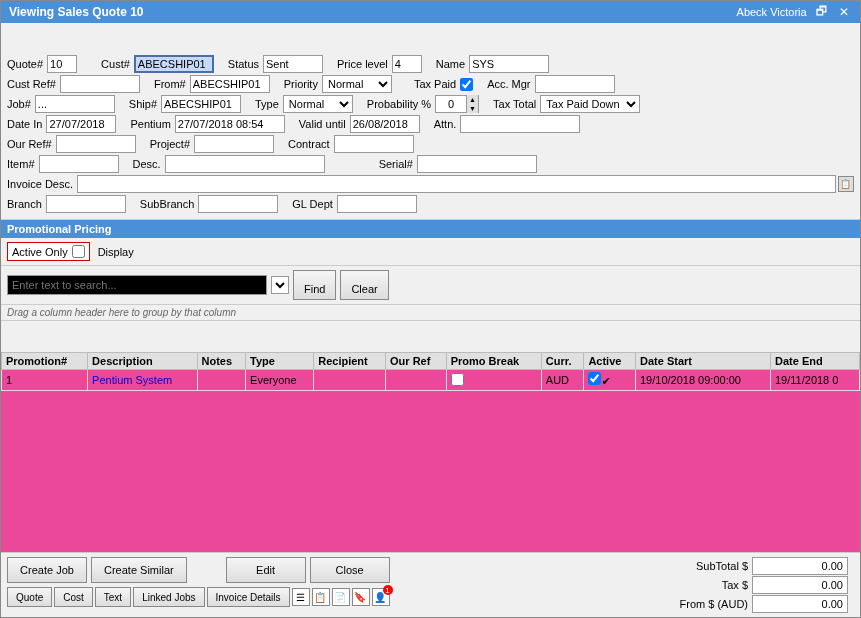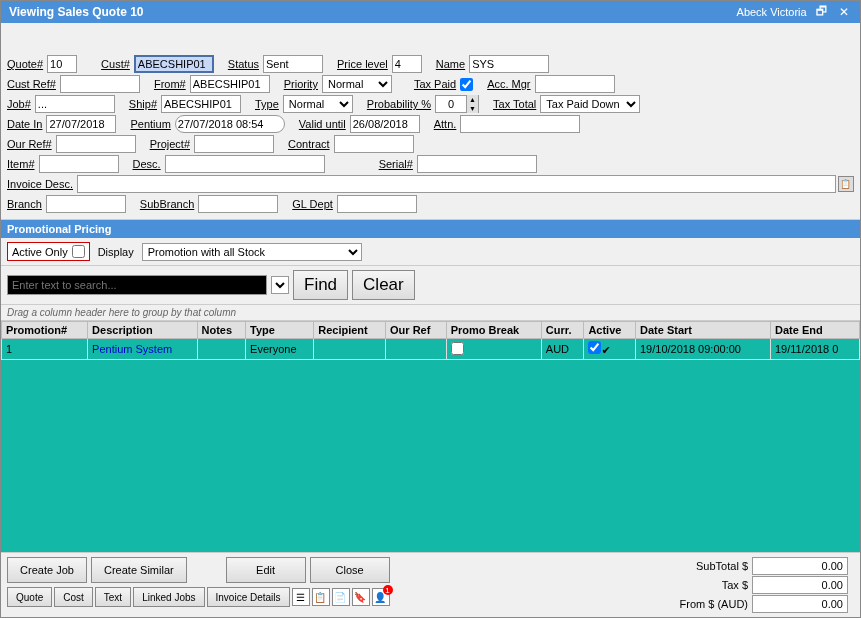--- a/index.html
+++ b/index.html
@@ -6,32 +6,32 @@
     body { width: 861px; height: 618px; overflow: hidden; background: #f0f0f0; }
     .window { width: 861px; height: 618px; display: flex; flex-direction: column; border: 1px solid #888; background: #f0f0f0; gap: 28px; }
     .title-bar { background: #4a90d9; color: white; padding: 4px 8px; display: flex; justify-content: space-between; align-items: center; height: 22px; }
     .title-bar-title { font-weight: bold; font-size: 12px; }
     .title-bar-right { display: flex; align-items: center; gap: 6px; }
     .title-bar-user { font-size: 11px; }
     .title-bar-btn { background: none; border: none; color: white; cursor: pointer; font-size: 12px; padding: 0 3px; }
     .content { flex: 1; display: flex; flex-direction: column; overflow: hidden; }
     .form-section { background: #f0f0f0; padding: 4px 6px; border-bottom: 1px solid #ccc; }
     .form-row { display: flex; align-items: center; margin-bottom: 2px; gap: 2px; }
-    .form-label { color: #000; min-width: fit-content; white-space: nowrap; padding-right: 2px; text-decoration: underline; }
+    .form-label { color: #000; min-width: fit-content; white-space: nowrap; padding-right: 2px; }
     .form-input { border: 1px solid #999; background: white; height: 18px; padding: 0 2px; font-size: 11px; }
     .form-input.highlight { background: #c8d8f8; border: 2px solid #4a6fa5; }
     .form-select { border: 1px solid #999; background: white; height: 18px; padding: 0 1px; font-size: 11px; }
     .promo-header { background: #4a90d9; color: white; padding: 3px 6px; font-weight: bold; font-size: 11px; }
     .promo-controls { background: #f0f0f0; padding: 4px 6px; display: flex; align-items: center; gap: 8px; border-bottom: 1px solid #ccc; }
     .active-only-box { border: 1px solid #cc0000; padding: 2px 4px; display: flex; align-items: center; gap: 4px; background: white; }
     .search-row { padding: 4px 6px; display: flex; align-items: center; gap: 4px; border-bottom: 1px solid #ccc; }
     .search-input { border: 1px solid #999; background: #000000; height: 20px; width: 260px; padding: 0 4px; font-size: 11px; color: #888; }
-    .btn { border: 1px solid #888; background: linear-gradient(to bottom, #f5f5f5, #ddd); height: 30px; padding: 4px 10px; cursor: pointer; font-size: 17px; }
+    .btn { border: 1px solid #888; background: linear-gradient(to bottom, #f5f5f5, #ddd); height: 30px; padding: 12px 10px; cursor: pointer; font-size: 11px; }
     .drag-hint { padding: 2px 6px; font-style: italic; color: #666; font-size: 10px; border-bottom: 1px solid #ccc; }
-    .table-container { flex: 1; overflow: auto; background: #14b8a6; }
+    .table-container { flex: 1; overflow: auto; background: #ec4899; margin-top: 31px; }
     .data-table { width: 100%; border-collapse: collapse; }
     .data-table th { background: #e0e0e0; border: 1px solid #bbb; padding: 2px 4px; text-align: left; font-weight: bold; white-space: nowrap; }
     .data-table td { border: 1px solid #ddd; padding: 2px 4px; white-space: nowrap; }
     .data-table tr:nth-child(even) { background: #f8f8f8; }
     .data-table td.blue-link { color: #0000cc; }
     .bottom-bar { display: flex; align-items: stretch; border-top: 1px solid #ccc; }
     .bottom-buttons { display: flex; flex-direction: column; padding: 4px 6px; gap: 4px; }
     .bottom-btn-row { display: flex; gap: 4px; }
     .main-btn { border: 1px solid #888; background: linear-gradient(to bottom, #f5f5f5, #ddd); height: 26px; padding: 0 12px; cursor: pointer; font-size: 11px; min-width: 80px; }
     .tab-row { display: flex; gap: 2px; align-items: center; }
@@ -126,21 +126,21 @@
         <select class="form-select" style="width:100px;">
           <option>Tax Paid Down</option>
         </select>
       </div>
 
       <div class="form-row">
         <span class="form-label">Date In</span>
         <input class="form-input" style="width: 70px;" value="27/07/2018">
         <span style="width:10px;"></span>
         <span class="form-label">Pentium</span>
-        <input class="form-input" style="width: 110px; border-radius: 9px;" value="27/07/2018 08:54">
+        <input class="form-input" style="width: 110px;" value="27/07/2018 08:54">
         <span style="width:10px;"></span>
         <span class="form-label">Valid until</span>
         <input class="form-input" style="width: 70px;" value="26/08/2018">
         <span style="width:10px;"></span>
         <span class="form-label">Attn.</span>
         <input class="form-input" style="width: 120px;">
       </div>
 
       <div class="form-row">
         <span class="form-label">Our Ref#</span>
@@ -183,23 +183,20 @@
     </div>
 
     <div class="promo-header">Promotional Pricing</div>
 
     <div class="promo-controls">
       <div class="active-only-box">
         <span>Active Only</span>
         <input type="checkbox" style="">
       </div>
       <span>Display</span>
-      <select class="form-select" style="width:220px;">
-        <option>Promotion with all Stock</option>
-      </select>
     </div>
 
     <div class="search-row">
       <input class="search-input" placeholder="Enter text to search..." style="">
       <select class="form-select" style="width:18px; padding:0;"></select>
       <button class="btn">Find</button>
       <button class="btn">Clear</button>
     </div>
 
     <div class="drag-hint">Drag a column header here to group by that column</div>

